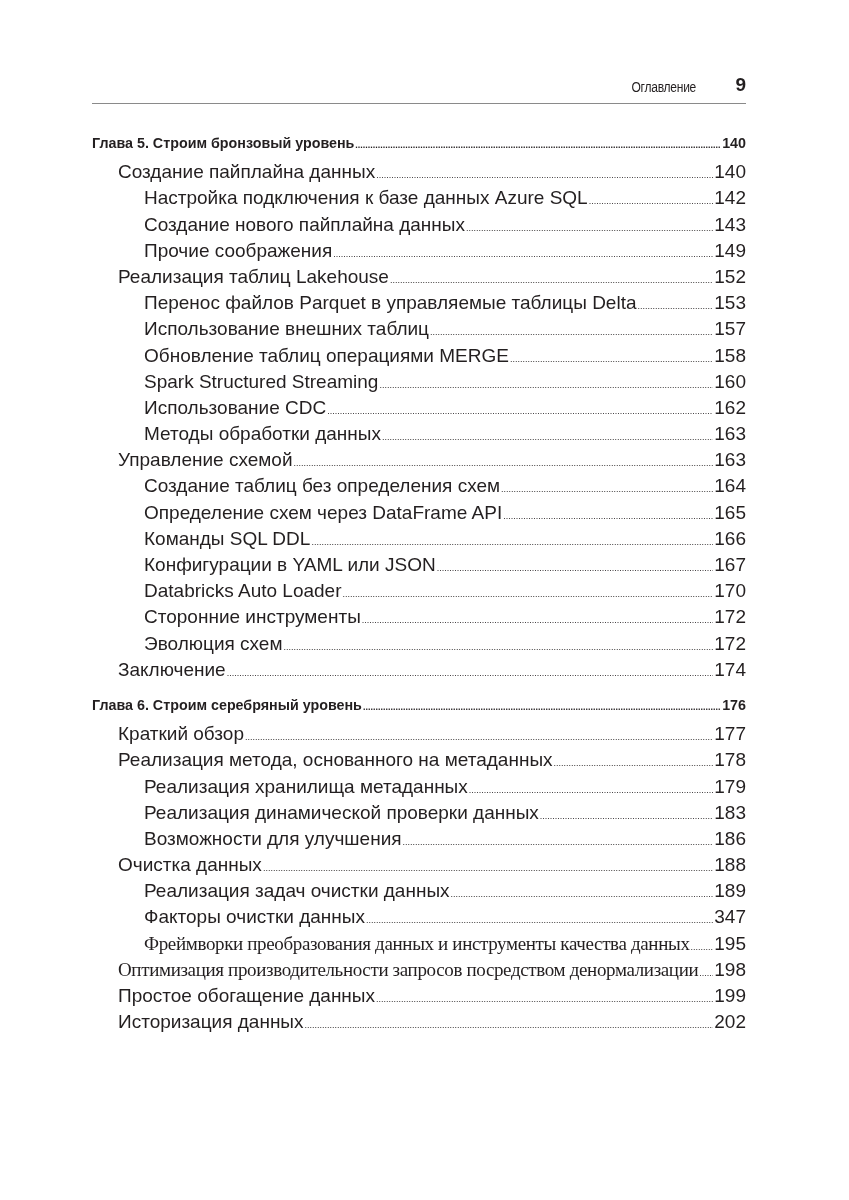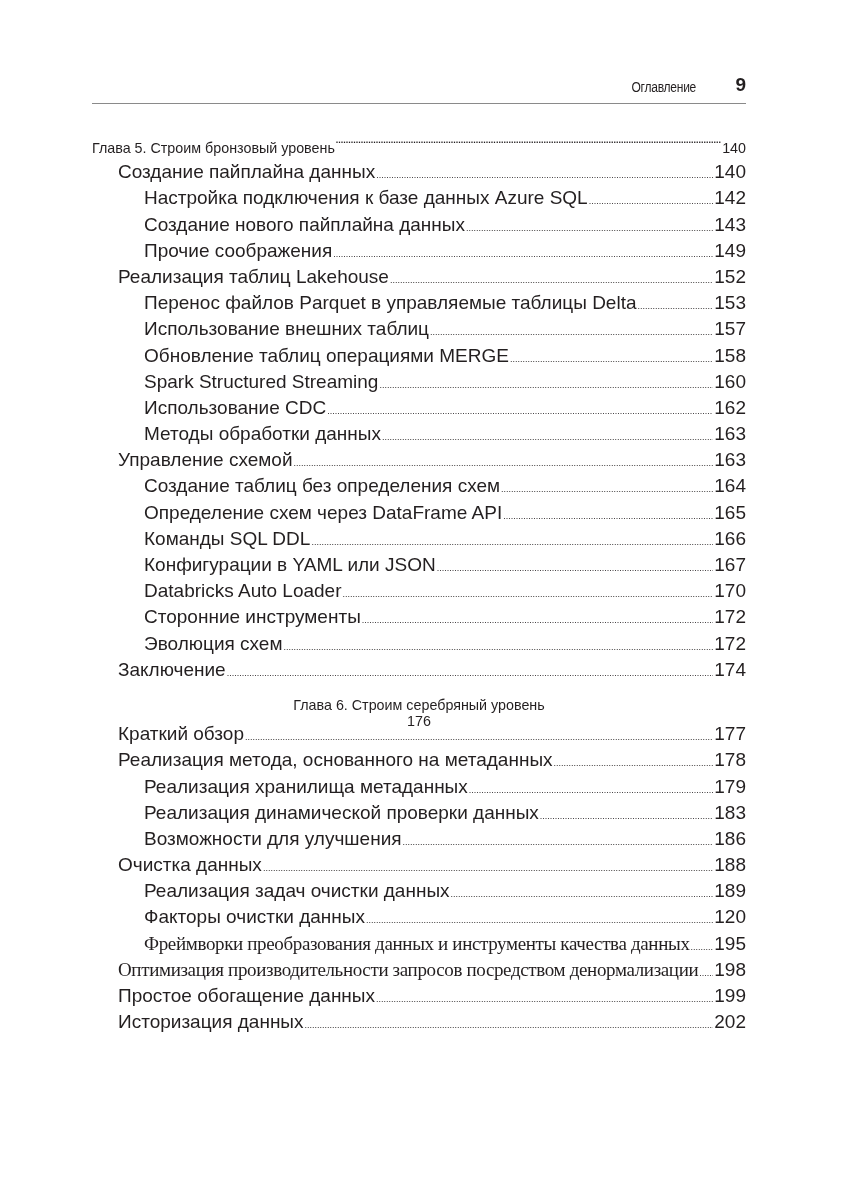--- a/index.html
+++ b/index.html
@@ -12,25 +12,25 @@
                   letter-spacing: -0.3px; transform: scaleX(0.86); transform-origin: right center; }
   .header-page { position: absolute; right: 0px; top: 2px; font-size: 19px; font-weight: bold; }
   .toc { position: absolute; left: 92px; top: 135px; width: 654px; }
   .row { display: flex; align-items: baseline; height: 26.2px; font-size: 19px;
          white-space: nowrap; }
   .row .label { flex: 0 0 auto; }
   .row .dots { flex: 1 1 auto; overflow: hidden; margin: 0 1px; letter-spacing: 0px;
                font-size: 9px; color: #231f20; align-self: baseline; }
   .row .dots::before { content: "........................................................................................................................................................................................................................................................................................................................................"; }
   .row .page { flex: 0 0 auto; text-align: right; }
-  .lvl0 { font-weight: normal; font-size: 14.3px; align-items: center; }
+  .lvl0 { font-weight: bold; font-size: 14.3px; }
   .lvl0 .dots { font-weight: bold; }
   .lvl1 { padding-left: 26px; }
   .lvl2 { padding-left: 52px; }
-  .chapter-gap { margin-top: 12px; flex-direction: column; }
+  .chapter-gap { margin-top: 12px; }
   .narrow .label { font-family: Liberation Serif, serif;
                    letter-spacing: -0.35px; }
 </style>
 </head>
 <body>
 
 <div class="header">
   <span class="header-title">Оглавление</span>
   <span class="header-page">9</span>
 </div>
@@ -177,21 +177,21 @@
       <span class="page">188</span>
     </div>
     <div class="row lvl2">
       <span class="label">Реализация задач очистки данных</span>
       <span class="dots"></span>
       <span class="page">189</span>
     </div>
     <div class="row lvl2">
       <span class="label">Факторы очистки данных</span>
       <span class="dots"></span>
-      <span class="page">120</span>
+      <span class="page">347</span>
     </div>
     <div class="row lvl2 narrow">
       <span class="label">Фреймворки преобразования данных и инструменты качества данных</span>
       <span class="dots"></span>
       <span class="page">195</span>
     </div>
     <div class="row lvl1 narrow">
       <span class="label">Оптимизация производительности запросов посредством денормализации</span>
       <span class="dots"></span>
       <span class="page">198</span>

